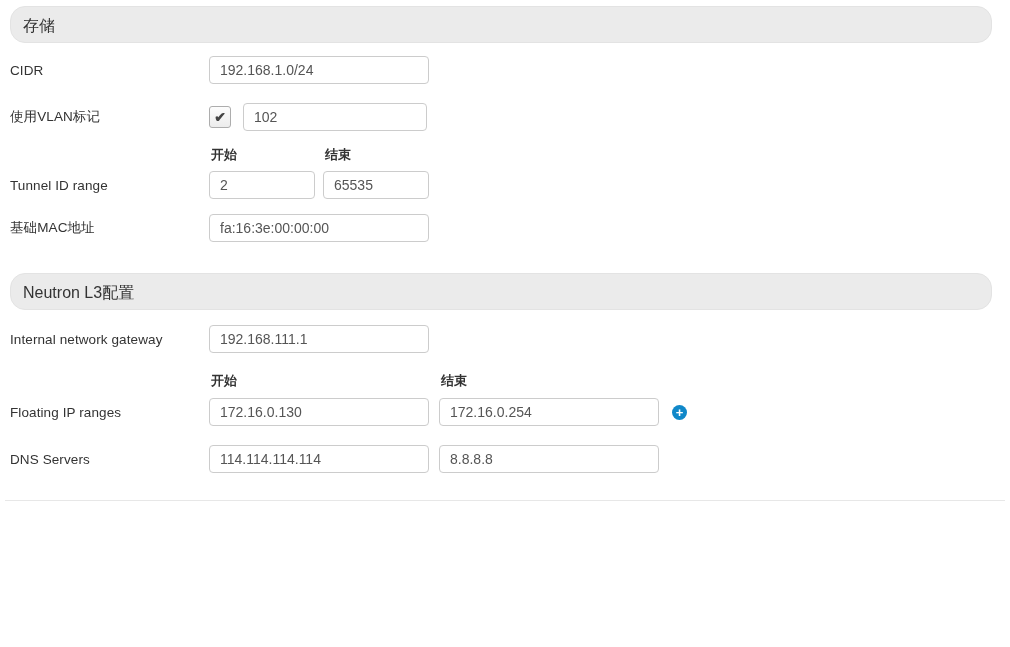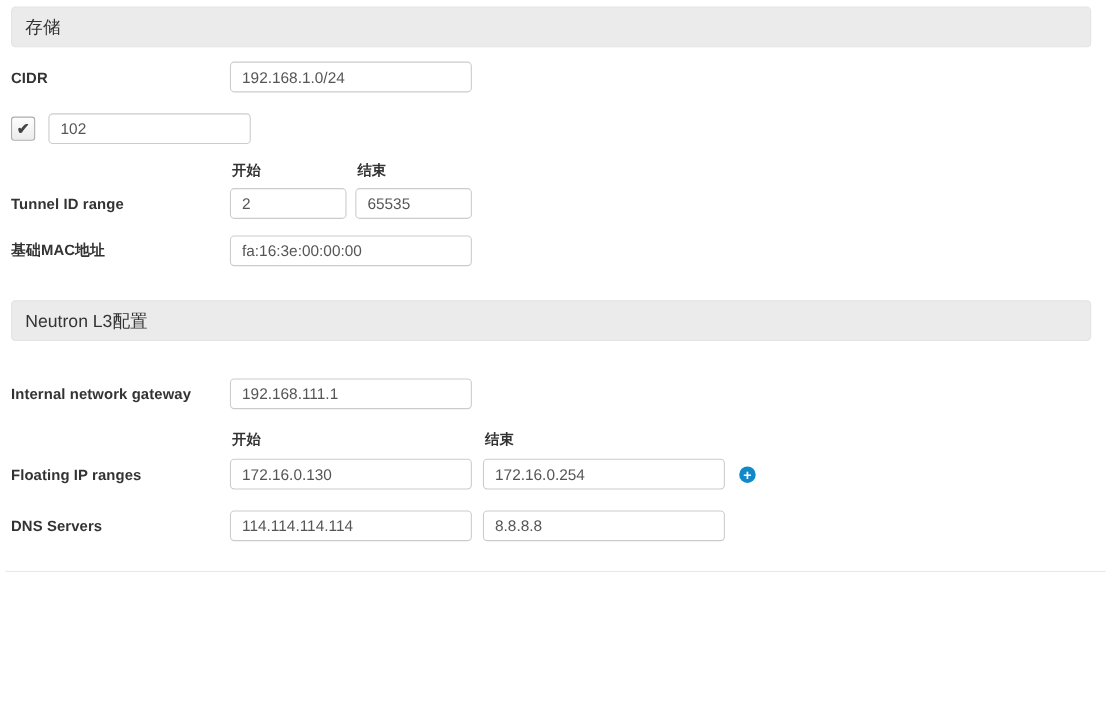--- a/index.html
+++ b/index.html
@@ -9,30 +9,30 @@
     background: #ffffff;
     font-family: "Liberation Sans", sans-serif;
     overflow: hidden;
   }
   .page { padding: 6px 10px 0 10px; width: 1010px; }
 
   .section-header {
     width: 982px; height: 37px; line-height: 37px;
     background: #ebebeb;
     border: 1px solid #e3e3e3;
-    border-radius: 4px;
+    border-radius: 15px;
     padding-left: 12px;
     font-size: 16px;
     color: #333333;
   }
 
   .row { display: flex; align-items: center; }
   .label-col {
     width: 199px; flex: 0 0 199px;
-    font-size: 13.5px; font-weight: bold; color: #333333;
+    font-size: 13.5px; font-weight: normal; color: #333333;
     letter-spacing: 0.1px;
   }
 
   input.txt {
     height: 28px;
     border: 1px solid #cccccc;
     border-radius: 4px;
     padding: 4px 10px;
     font-family: Liberation Sans, sans-serif;
     font-size: 14px;
@@ -84,41 +84,42 @@
   
   .m-h1      { margin-top: 0; }
   .m-cidr    { margin-top: 13px; }
   .m-vlan    { margin-top: 19px; }
   .m-h2      { margin-top: 34px; }
   .m-heads2  { margin-top: 15px; }
   .m-tunnel  { margin-top: 7px; }
   .m-mac     { margin-top: 15px; }
   .m-h3      { margin-top: 31px; }
   .m-icidr   { margin-top: 15px; }
-  .m-igw     { margin-top: 19px; }
+  .m-igw     { }
   .m-heads3  { margin-top: 19px; }
   .m-float   { margin-top: 8px; }
   .m-dns     { margin-top: 19px; }
   .m-divider { margin-top: 27px; }
 </style>
 </head>
 <body>
 
 <div class="page">
 
   <div class="section-header m-h1">
     <span>存储</span>
   </div>
 
   <div class="row m-cidr">
     <div class="label-col">CIDR</div>
     <input class="txt w220" type="text" value="192.168.1.0/24" style="">
   </div>
 
   <div class="row m-vlan">
+    <div class="label-col">使用VLAN标记</div>
     <span class="checkbox mr12">
       <span>✔</span>
     </span>
     <input class="txt w184" type="text" value="102" style="">
   </div>
 
 
   <div class="row m-heads2">
     <div class="label-col"></div>
     <div class="col-heads">

